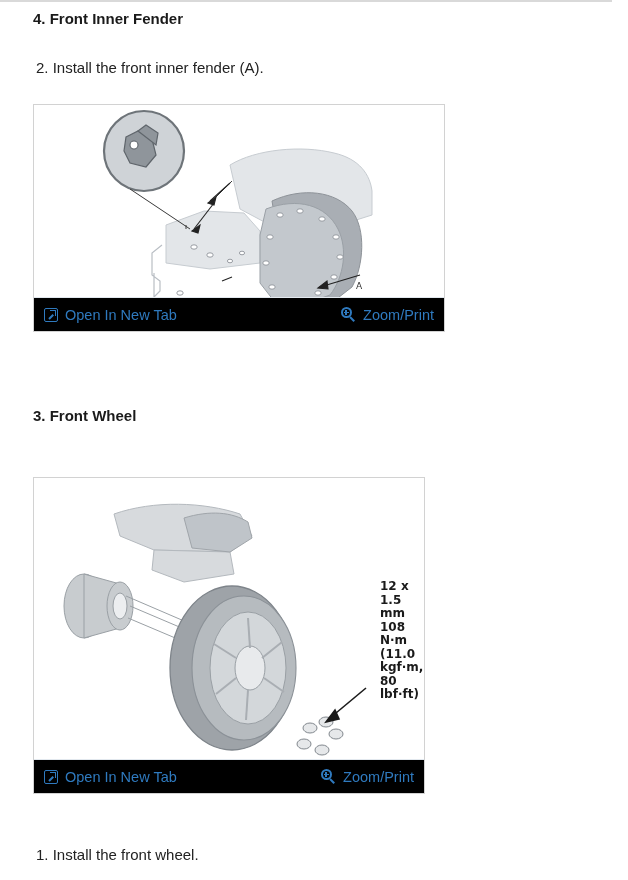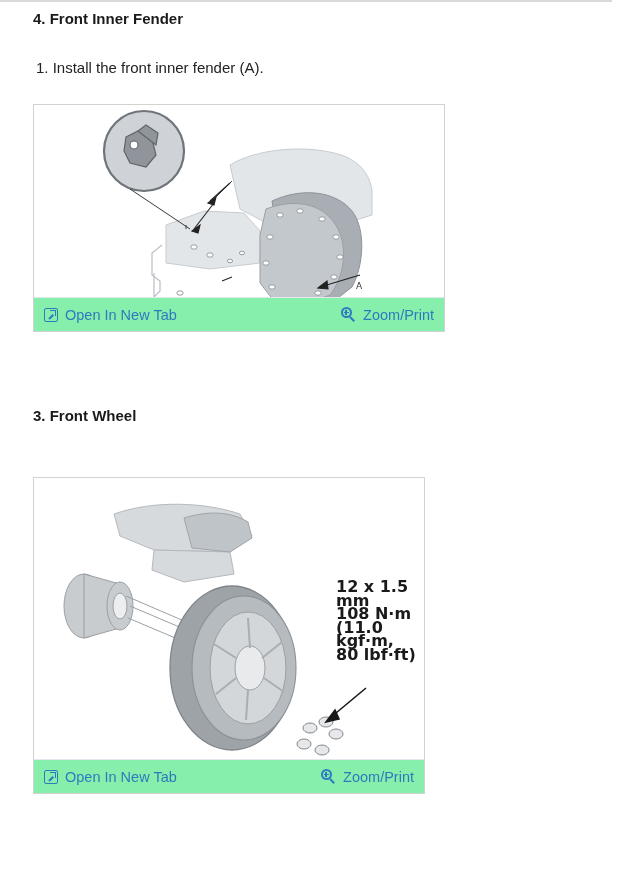--- a/index.html
+++ b/index.html
@@ -52,21 +52,21 @@
     width: 100%;
     background: #ffffff;
     overflow: hidden;
   }
   .fig-toolbar {
     position: absolute;
     left: 0;
     bottom: 0;
     width: 100%;
     height: 34px;
-    background: #86efac;
+    background: #000000;
     border-top: 1px solid #e2e8ee;
     box-sizing: border-box;
     display: flex;
     align-items: center;
     justify-content: space-between;
     padding: 0 10px 0 10px;
   }
   .tool-link {
     display: flex;
     align-items: center;
@@ -134,44 +134,45 @@
   #fig1 { left: 33px; top: 104px; width: 412px; height: 228px; }
   #fig1 .fig-body { height: 226px; }
 
   
   #fig2 { left: 33px; top: 477px; width: 392px; height: 317px; }
   #fig2 .fig-body { height: 315px; }
 
   .torque-note {
     position: absolute;
     font-family: "DejaVu Sans", sans-serif;
-    font-size: 16px;
+    font-size: 12px;
     font-weight: bold;
     line-height: 13.5px;
     color: #1a1a1a;
     white-space: pre-line;
+    margin-left: 44px;
   }
   .callout-letter {
     position: absolute;
     font-family: "DejaVu Sans", sans-serif;
     font-size: 9px;
     color: #333;
   }
   svg { display: block; }
 </style>
 </head>
 <body>
 
 <div class="page">
 
   <div class="top-rule"></div>
 
   <div class="section-heading" style="position:absolute; left:33px; top:10px;">4. Front Inner Fender</div>
 
-  <div class="step-text" style="position:absolute; left:36px; top:59px;">1. Install the front inner fender (A).</div>
+  <div class="step-text" style="position:absolute; left:36px; top:59px;">2. Install the front inner fender (A).</div>
 
   <div class="fig-card" id="fig1">
     <div class="fig-body">
       <svg width="410" height="226" viewBox="0 0 410 226" aria-hidden="true">
 
         <g fill="none" stroke="#b9bec4" stroke-width="1.2">
           <path d="M128 140 L118 148 L118 170 L126 176 L126 186 L120 192 L120 168"></path>
         </g>
 
         <g fill="#e3e6e9" stroke="#c7ccd1" stroke-width="1">
@@ -321,14 +322,15 @@
           <span class="lens"></span>
             <span class="plus-h"></span>
             <span class="plus-v"></span>
             <span class="handle"></span>
         </span>
         <span class="label">Zoom/Print</span>
       </div>
     </div>
   </div>
 
+  <div class="step-text" style="position:absolute; left:36px; top:846px;">1. Install the front wheel.</div>
 
 </div>
 
 </body></html>

